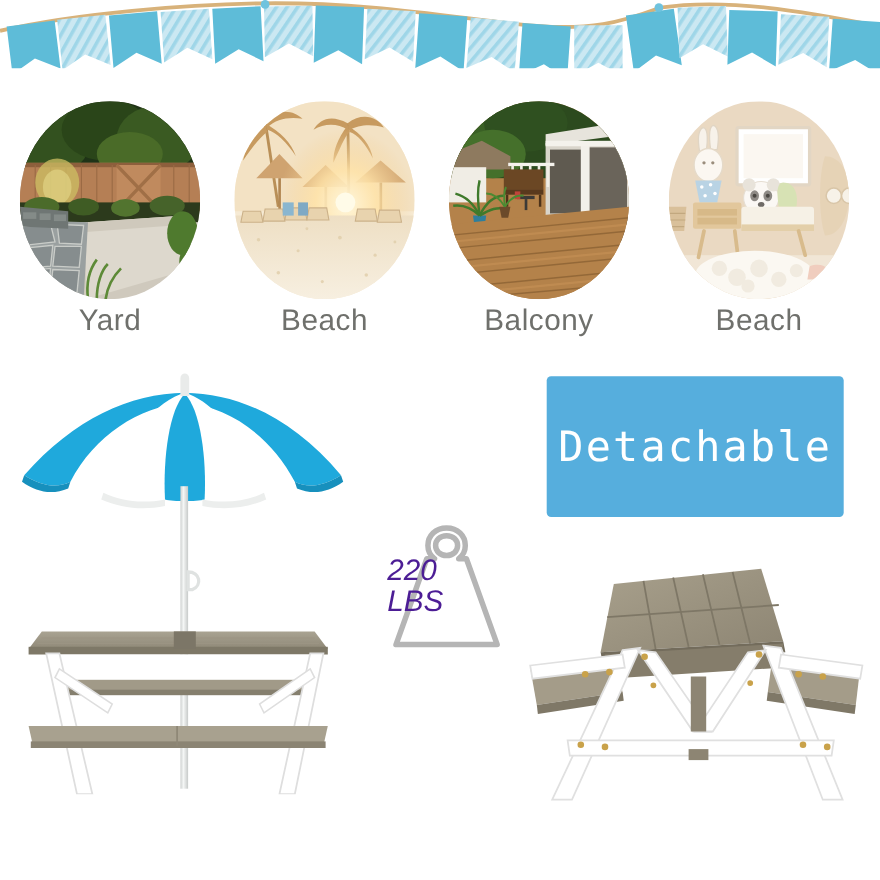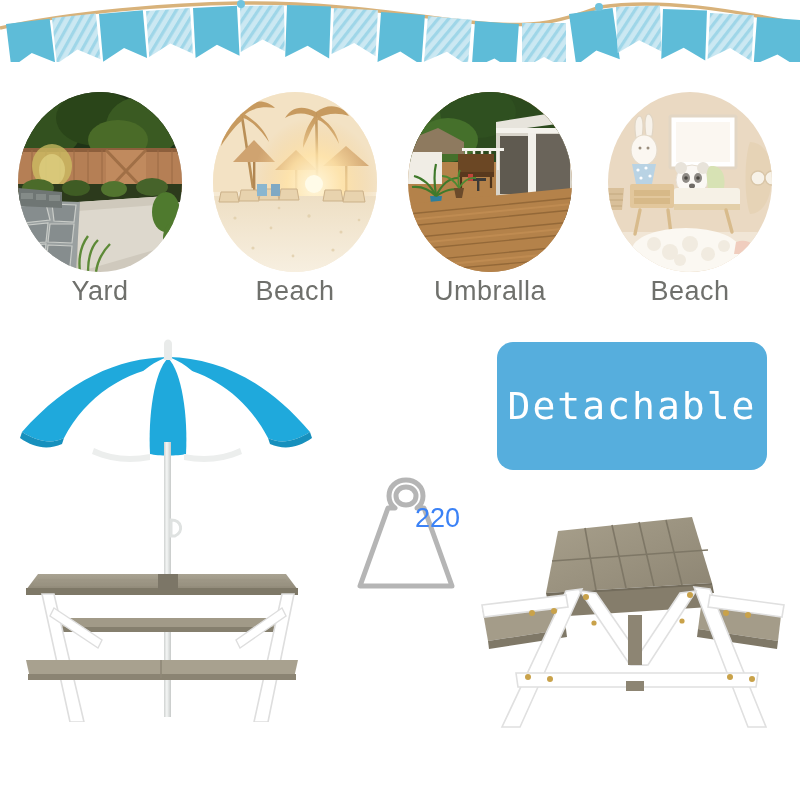--- a/index.html
+++ b/index.html
@@ -24,37 +24,38 @@
     position: absolute; left: 0; top: 184px; width: 164px;
     text-align: center; font-size: 27px; color: #6f706c;
     letter-spacing: .5px; font-family: "Liberation Sans", sans-serif;
   }
   .sc-layer { position: absolute; left: 0; top: 0; width: 100%; height: 100%; }
 
   
   #badge {
     position: absolute; left: 497px; top: 342px;
     width: 270px; height: 128px;
-    background: #56AEDD; border-radius: 16px;
+    background: #56AEDD; border-radius: 4px;
     display: flex; flex-direction: column;
     align-items: center; justify-content: center;
   }
   #badge .bline {
     color: #ffffff; font-family: "DejaVu Sans Mono", monospace;
     font-size: 38px; letter-spacing: 2px; line-height: 1.38;
     white-space: nowrap;
   }
 
   
   #weight { position: absolute; left: 352px; top: 474px; width: 108px; height: 118px; }
   #weight .wtext {
     position: absolute; left: 0; top: 30px; width: 108px;
-    text-align: right; color: #3b82f6;
+    text-align: left; color: #4c1d95;
     font-size: 27px; line-height: 1.04;
     font-family: "Liberation Sans", sans-serif;
+    font-style: italic;
   }
 
   
   #umbrellaTable { position: absolute; left: -2px; top: 322px; width: 330px; height: 400px; }
   #tableRight    { position: absolute; left: 480px; top: 495px; width: 320px; height: 235px; }
 </style>
 </head>
 <body>
 
 <div id="page">
@@ -347,21 +348,21 @@
             <path d="M0,170 L164,154"></path>
             <path d="M6,180 L164,166"></path>
         </g>
         <g stroke="#c79257" stroke-width="2" opacity=".6">
           <path d="M0,128 L164,112"></path>
             <path d="M0,152 L164,136"></path>
             <path d="M0,176 L164,160"></path>
         </g>
       </svg>
     </div>
-    <div class="label">Umbralla</div>
+    <div class="label">Balcony</div>
   </div>
 
   <div class="scene" style="left:608px; top:92px;">
     <div class="disc">
       <svg class="sc-layer" viewBox="0 0 164 180" preserveAspectRatio="xMidYMid slice">
         <rect width="164" height="180" fill="#ead9c2"></rect>
         <rect y="140" width="164" height="40" fill="#f1e6d6"></rect>
 
         <rect x="62" y="24" width="66" height="52" rx="1.5" fill="#ffffff" stroke="#e2d6c4" stroke-width="3"></rect>
         <rect x="68" y="30" width="54" height="40" fill="#fbf7f1"></rect>
@@ -434,20 +435,21 @@
     <div class="bline">Detachable</div>
   </div>
 
   <div id="weight">
     <svg width="108" height="118" viewBox="0 0 108 118">
       <path d="M54 6 C44 6 37 13 37 22 C37 27 39 31 43 34 L36 34 L8 112 L100 112 L72 34 L65 34 C69 31 71 27 71 22 C71 13 64 6 54 6 Z
                M54 13 C60 13 64 17 64 22 C64 27 60 31 54 31 C48 31 44 27 44 22 C44 17 48 13 54 13 Z" fill="none" stroke="#b5b5b5" stroke-width="5" stroke-linejoin="round"></path>
     </svg>
     <div class="wtext">
       <div>220</div>
+      <div>LBS</div>
     </div>
   </div>
 
   <svg id="umbrellaTable" viewBox="0 0 330 400">
     <defs>
       <linearGradient id="woodL" x1="0" y1="0" x2="0" y2="1">
         <stop offset="0%" stop-color="#a9a392"></stop>
           <stop offset="100%" stop-color="#8f8877"></stop>
       </linearGradient>
       <linearGradient id="poleG" x1="0" y1="0" x2="1" y2="0">

